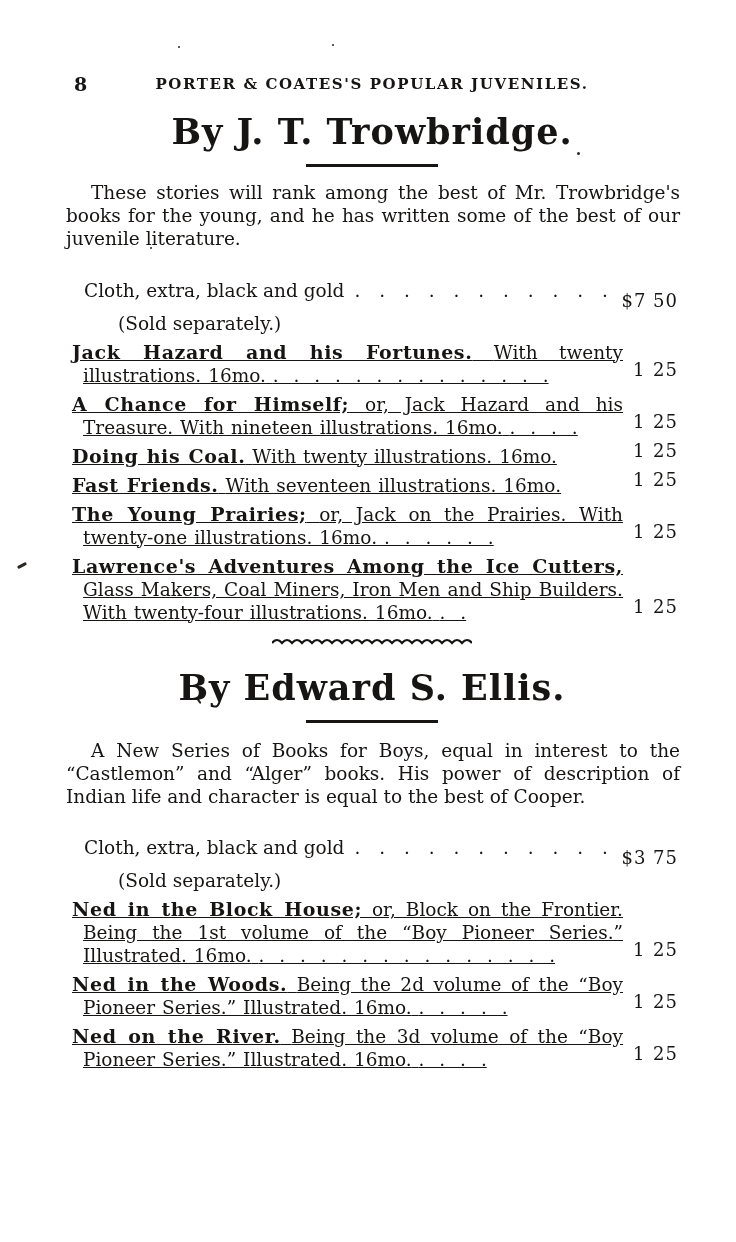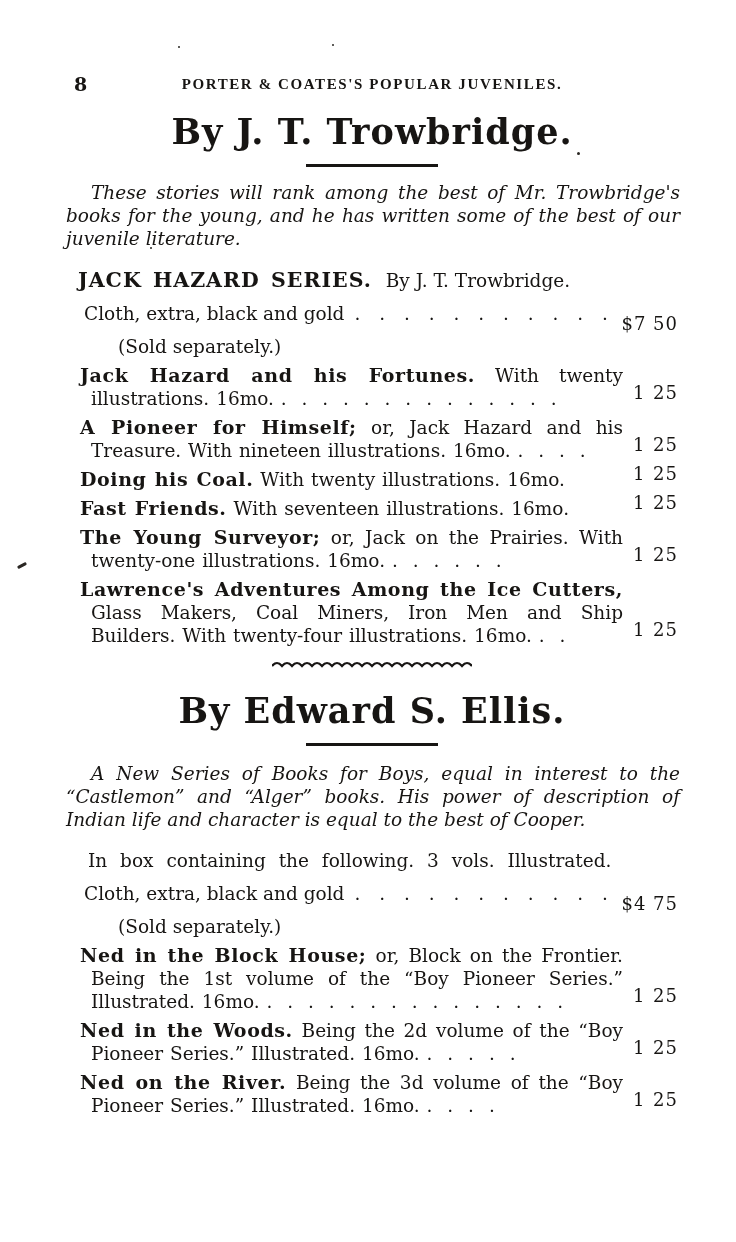--- a/index.html
+++ b/index.html
@@ -8,44 +8,44 @@
     width:736px;height:1242px;
     background:#ffffff;
     color:#171513;
     font-family:"DejaVu Serif","Liberation Serif",serif;
     overflow:hidden;
   }
   .col{position:absolute;left:64px;top:0;width:616px;}
 
   .header{position:relative;margin-top:74px;height:21px;}
   .pagenum{position:absolute;left:10px;top:0;font-weight:bold;font-size:19px;line-height:21px;}
-  .running{text-align:center;font-weight:bold;font-size:15px;letter-spacing:1.6px;line-height:21px;font-family:Liberation Serif, serif;}
+  .running{text-align:center;font-weight:bold;font-size:15px;letter-spacing:1.6px;line-height:21px;}
 
   .heading{margin-top:15px;text-align:center;font-size:35px;font-weight:bold;
            letter-spacing:1px;line-height:44px;}
   .heading.second{margin-top:20px;}
   .hrule{width:132px;height:3px;background:#171513;margin:10px auto 0;}
 
   .intro{margin-top:14px;padding-left:2px;font-size:18.5px;line-height:23px;
-         text-align:justify;text-indent:25px;font-style:italic;}
+         text-align:justify;text-indent:25px;}
   .intro.second{margin-top:16px;}
 
   .series{margin-top:10px;margin-left:14px;font-size:18.5px;line-height:23px;}
   .series.second{margin-top:12px;}
   .s-title{font-weight:bold;font-size:20.5px;letter-spacing:1px;word-spacing:3px;}
   .s-by{font-size:18.5px;margin-left:8px;}
   .s-l2{margin-left:10px;word-spacing:7px;}
   .s-l3{margin-left:6px;display:flex;align-items:center;padding-right:2px;}
   .s-l3 .leader{margin-left:10px;word-spacing:13px;}
   .s-l3 .price{margin-left:auto;margin-top:20px;}
   .s-l4{margin-left:40px;}
 
-  .entry{position:relative;margin-top:6px;margin-left:16px;
+  .entry{position:relative;margin-top:6px;margin-left:8px;
          padding-left:11px;text-indent:-11px;padding-right:57px;
-         font-size:18.5px;line-height:23px;text-align:justify;word-spacing:1px;}
+         font-size:18.5px;line-height:23px;text-align:justify;word-spacing:1px;text-decoration:underline;}
   .btitle{font-weight:bold;font-size:19px;letter-spacing:0.6px;}
   .entry .price{position:absolute;right:2px;bottom:6px;text-indent:0;}
   .leader{word-spacing:9px;}
   .price{font-size:18px;letter-spacing:1px;white-space:nowrap;}
 
   .divider{display:block;margin:12px auto 0;}
 
   .speck{position:absolute;background:#2a2723;width:3px;height:3px;border-radius:50%;}
   .speck.small{width:2px;height:2px;}
   .tick{position:absolute;background:#2a2723;width:10px;height:3px;
@@ -70,60 +70,56 @@
       <span class="pagenum">8</span>
       <div class="running">PORTER &amp; COATES'S POPULAR JUVENILES.</div>
     </div>
 
     <div class="heading">By J. T. Trowbridge.</div>
     <div class="hrule"></div>
 
     <p class="intro">These stories will rank among the best of Mr. Trowbridge's books for the young, and he has written some of the best of our juvenile literature.</p>
 
     <div class="series">
-      <div class="s-l1">
-        <span class="s-title">JACK HAZARD SERIES.</span>
-        <span class="s-by">By J. T. Trowbridge.</span>
-      </div>
       <div class="s-l3">
         <span>Cloth, extra, black and gold</span>
         <span class="leader">. . . . . . . . . . .</span>
         <span class="price">$7 50</span>
       </div>
       <div class="s-l4">(Sold separately.)</div>
     </div>
 
     <div class="entry">
       <span class="btitle">Jack Hazard and his Fortunes.</span>
       <span>With twenty illustrations.  16mo.</span>
       <span class="leader">. . . . . . . . . . . . . .</span>
       <span class="price">1 25</span>
     </div>
 
     <div class="entry">
-      <span class="btitle">A Pioneer for Himself;</span>
+      <span class="btitle">A Chance for Himself;</span>
       <span>or, Jack Hazard and his Treasure.  With nineteen illustrations.  16mo.</span>
       <span class="leader">. . . .</span>
       <span class="price">1 25</span>
     </div>
 
     <div class="entry">
       <span class="btitle">Doing his Coal.</span>
       <span>With twenty illustrations.  16mo.</span>
       <span class="price">1 25</span>
     </div>
 
     <div class="entry">
       <span class="btitle">Fast Friends.</span>
       <span>With seventeen illustrations.  16mo.</span>
       <span class="price">1 25</span>
     </div>
 
     <div class="entry">
-      <span class="btitle">The Young Surveyor;</span>
+      <span class="btitle">The Young Prairies;</span>
       <span>or, Jack on the Prairies.  With twenty-one illustrations.  16mo.</span>
       <span class="leader">. . . . . .</span>
       <span class="price">1 25</span>
     </div>
 
     <div class="entry">
       <span class="btitle">Lawrence's Adventures Among the Ice Cutters,</span>
       <span>Glass Makers, Coal Miners, Iron Men and Ship Builders.  With twenty-four illustrations.  16mo.</span>
       <span class="leader">. .</span>
       <span class="price">1 25</span>
@@ -132,25 +128,24 @@
     <svg class="divider" width="200" height="10" viewBox="0 0 200 10">
       <path d="M0,7 q5,-6 10,0 q5,-6 10,0 q5,-6 10,0 q5,-6 10,0 q5,-6 10,0 q5,-6 10,0 q5,-6 10,0 q5,-6 10,0 q5,-6 10,0 q5,-6 10,0 q5,-6 10,0 q5,-6 10,0 q5,-6 10,0 q5,-6 10,0 q5,-6 10,0 q5,-6 10,0 q5,-6 10,0 q5,-6 10,0 q5,-6 10,0 q5,-6 10,0" fill="none" stroke="#171513" stroke-width="2.2"></path>
     </svg>
 
     <div class="heading second">By Edward S. Ellis.</div>
     <div class="hrule"></div>
 
     <p class="intro second">A New Series of Books for Boys, equal in interest to the “Castlemon” and “Alger” books.  His power of description of Indian life and character is equal to the best of Cooper.</p>
 
     <div class="series second">
-      <div class="s-l2">In box containing the following.  3 vols.  Illustrated.</div>
       <div class="s-l3">
         <span>Cloth, extra, black and gold</span>
         <span class="leader">. . . . . . . . . . .</span>
-        <span class="price">$4 75</span>
+        <span class="price">$3 75</span>
       </div>
       <div class="s-l4">(Sold separately.)</div>
     </div>
 
     <div class="entry">
       <span class="btitle">Ned in the Block House;</span>
       <span>or, Block on the Frontier.  Being the 1st volume of the “Boy Pioneer Series.”  Illustrated.  16mo.</span>
       <span class="leader">. . . . . . . . . . . . . . .</span>
       <span class="price">1 25</span>
     </div>

